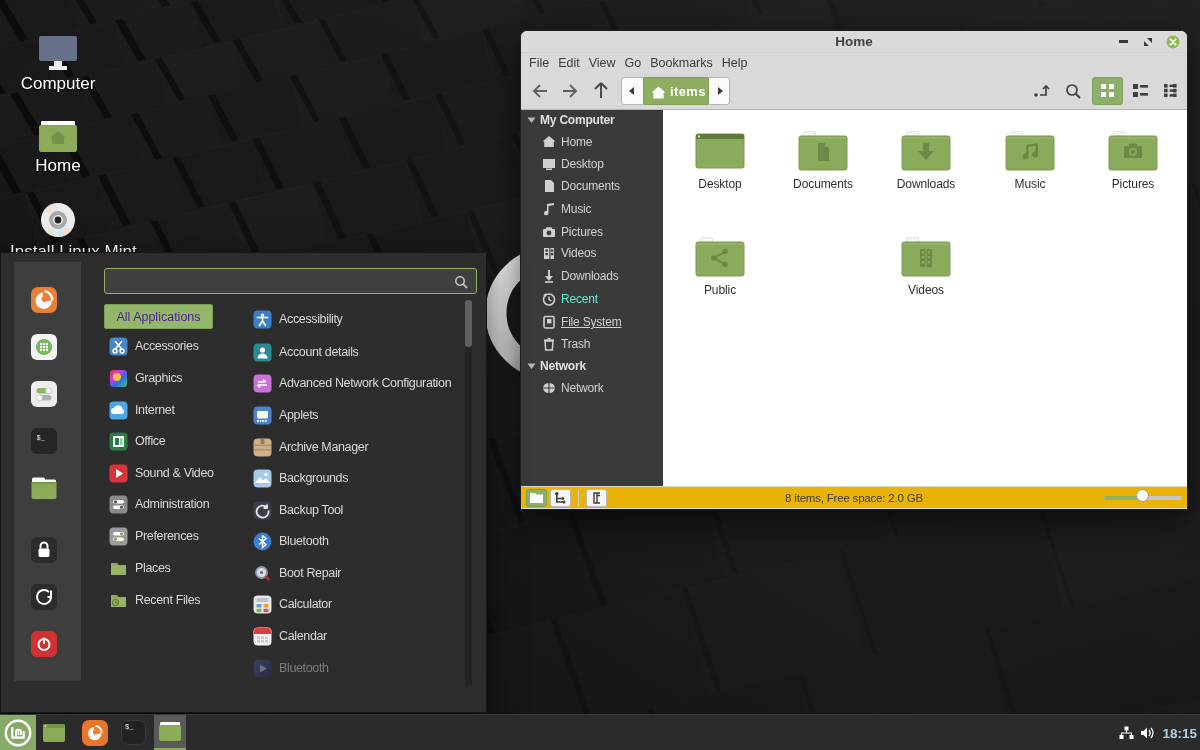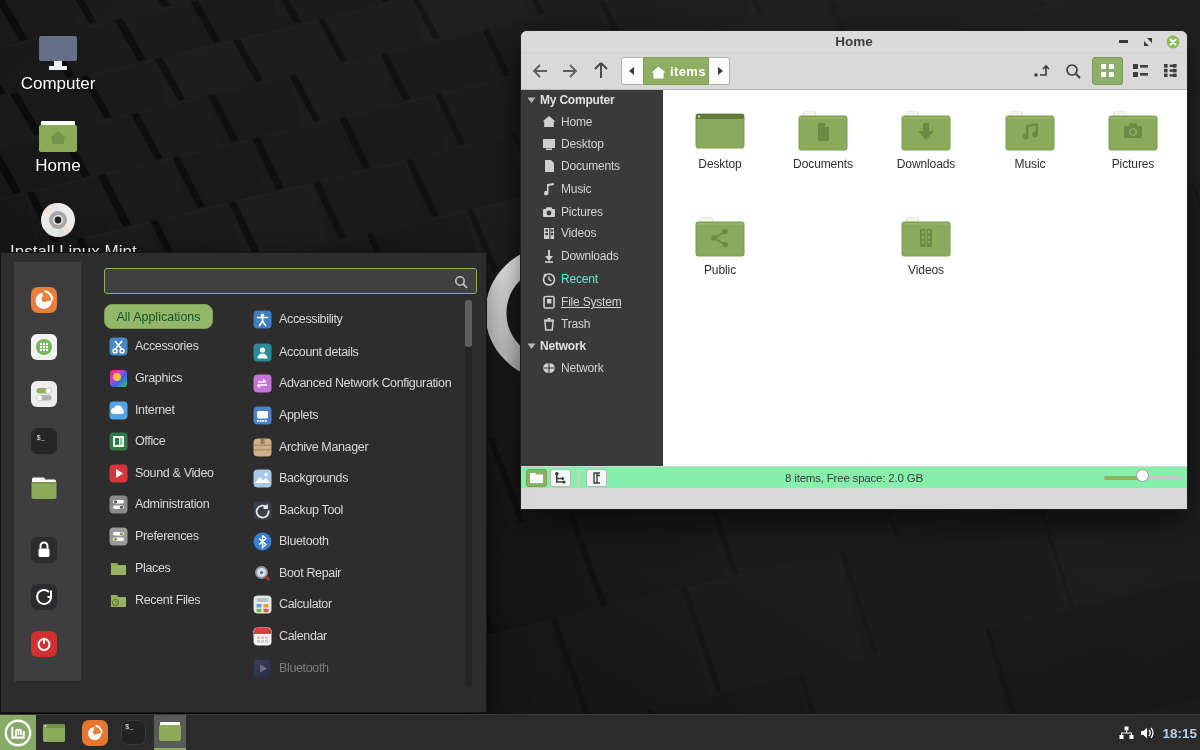--- a/index.html
+++ b/index.html
@@ -10,32 +10,32 @@
 
 #win{position:absolute;left:520px;top:30px;width:668px;height:480px;background:#d9d9d9;border:1px solid #1f1f1f;border-radius:7px 7px 0 0;box-shadow:0 12px 34px rgba(0,0,0,.62);overflow:hidden}
 #titlebar{height:22px;background:#dadada;border-radius:6px 6px 0 0;position:relative;border-bottom:1px solid #d2d2d2}
 #titlebar .title{position:absolute;left:0;right:0;top:3px;text-align:center;font-size:13.5px;font-weight:bold;color:#404040}
 #menubar{height:20px;display:flex;align-items:center;padding-left:8px;font-size:12.5px;color:#3c3c3c}
 #menubar span{margin-right:9px}
 #toolbar{height:37px;position:relative;border-bottom:1px solid #b6b6b6;background:#d9d9d9}
 #winbody{display:flex;height:376px}
 #sidebar{width:142px;background:#3a3a3a;color:#d4d4d4;font-size:12px;overflow:hidden}
 #mainarea{flex:1;background:#fff;position:relative}
-#statusbar{height:22px;background:#86efac;border-top:1px solid #d6d6d6;position:relative}
+#statusbar{height:22px;background:#eab308;border-top:1px solid #d6d6d6;position:relative}
 .fitem{position:absolute;width:96px;text-align:center;font-size:12px;letter-spacing:-0.1px;color:#2f2f2f}
 .fitem svg{display:block;margin:0 auto 6px}
 
 #menu{position:absolute;left:0;top:252px;width:487px;height:461px;background:#2d2d2d;border:1px solid #161616;box-shadow:0 10px 30px rgba(0,0,0,.6)}
 #mside{position:absolute;left:13px;top:9px;width:67px;height:419px;background:#3e3e3e}
 .mbtn{position:absolute;left:29.5px;transform:translate(-50%,-50%)}
 #msearch{position:absolute;left:103px;top:15px;width:373px;height:26px;background:#404040;border:1px solid #8fb25c;border-radius:3px}
 .cat{position:absolute;display:flex;align-items:center;font-size:12.5px;letter-spacing:-0.35px;color:#d8d8d8;height:26px}
 .cat svg,.app svg{margin-right:0;flex:0 0 auto}
 .app{position:absolute;display:flex;align-items:center;font-size:12.5px;letter-spacing:-0.35px;color:#d8d8d8;height:26px}
-#allapps{position:absolute;left:103px;top:51px;width:109px;height:25px;background:#94b86a;border:1px solid #7d9e55;border-radius:8px;color:#14532d;font-size:12.5px;display:flex;align-items:center;justify-content:center}
+#allapps{position:absolute;left:103px;top:51px;width:109px;height:25px;background:#94b86a;border:1px solid #7d9e55;border-radius:2px;color:#4c1d95;font-size:12.5px;display:flex;align-items:center;justify-content:center}
 
 #bar{position:absolute;left:0;top:714px;width:1200px;height:36px;background:#2b2b2b;border-top:1px solid #3a3a3a}
 #tray{position:absolute;right:8px;top:0;height:36px;display:flex;align-items:center;gap:10px;color:#fff}
 #clock{font-size:13.5px;font-weight:bold;color:#b6cfe4}
 </style></head><body>
 <div id="desk">
 <svg id="wall" class="abs" style="left:0;top:0" width="1200" height="750" viewBox="0 0 1200 750">
 <defs>
         <linearGradient id="sheen" x1="0" y1="1" x2="1" y2="0">
           <stop offset="0" stop-color="#000" stop-opacity="0.5"></stop>
@@ -484,20 +484,28 @@
           <rect x="1" y="0" width="9" height="3" fill="#3a3a3a"></rect>
         </svg>
     <svg class="abs" style="right:33px;top:5px" width="12" height="12" viewBox="0 0 12 12">
           <path d="M2,10 L2,5 L7,10 Z M10,2 L10,7 L5,2 Z" fill="#3a3a3a"></path>
         </svg>
     <svg class="abs" style="right:7px;top:4px" width="14" height="14" viewBox="0 0 14 14">
           <circle cx="7" cy="7" r="6.4" fill="#8fba58"></circle>
           <path d="M4.4,4.4 L9.6,9.6 M9.6,4.4 L4.4,9.6" stroke="#fff" stroke-width="1.8" stroke-linecap="round"></path>
         </svg>
   </div>
+  <div id="menubar">
+        <span>File</span>
+        <span>Edit</span>
+        <span>View</span>
+        <span>Go</span>
+        <span>Bookmarks</span>
+        <span>Help</span>
+      </div>
   <div id="toolbar">
     <svg class="abs" style="left:11px;top:11px" width="16" height="14" viewBox="0 0 16 14">
           <path d="M8,1 L2,7 L8,13 M2,7 L15,7" stroke="#5e5e5e" stroke-width="1.8" fill="none"></path>
         </svg>
     <svg class="abs" style="left:41px;top:11px" width="16" height="14" viewBox="0 0 16 14">
           <path d="M8,1 L14,7 L8,13 M14,7 L1,7" stroke="#5e5e5e" stroke-width="1.8" fill="none"></path>
         </svg>
     <svg class="abs" style="left:73px;top:9px" width="14" height="17" viewBox="0 0 14 17">
           <path d="M7,1 L1,7 M7,1 L13,7 M7,1 L7,16" stroke="#444" stroke-width="1.9" fill="none"></path>
         </svg>

